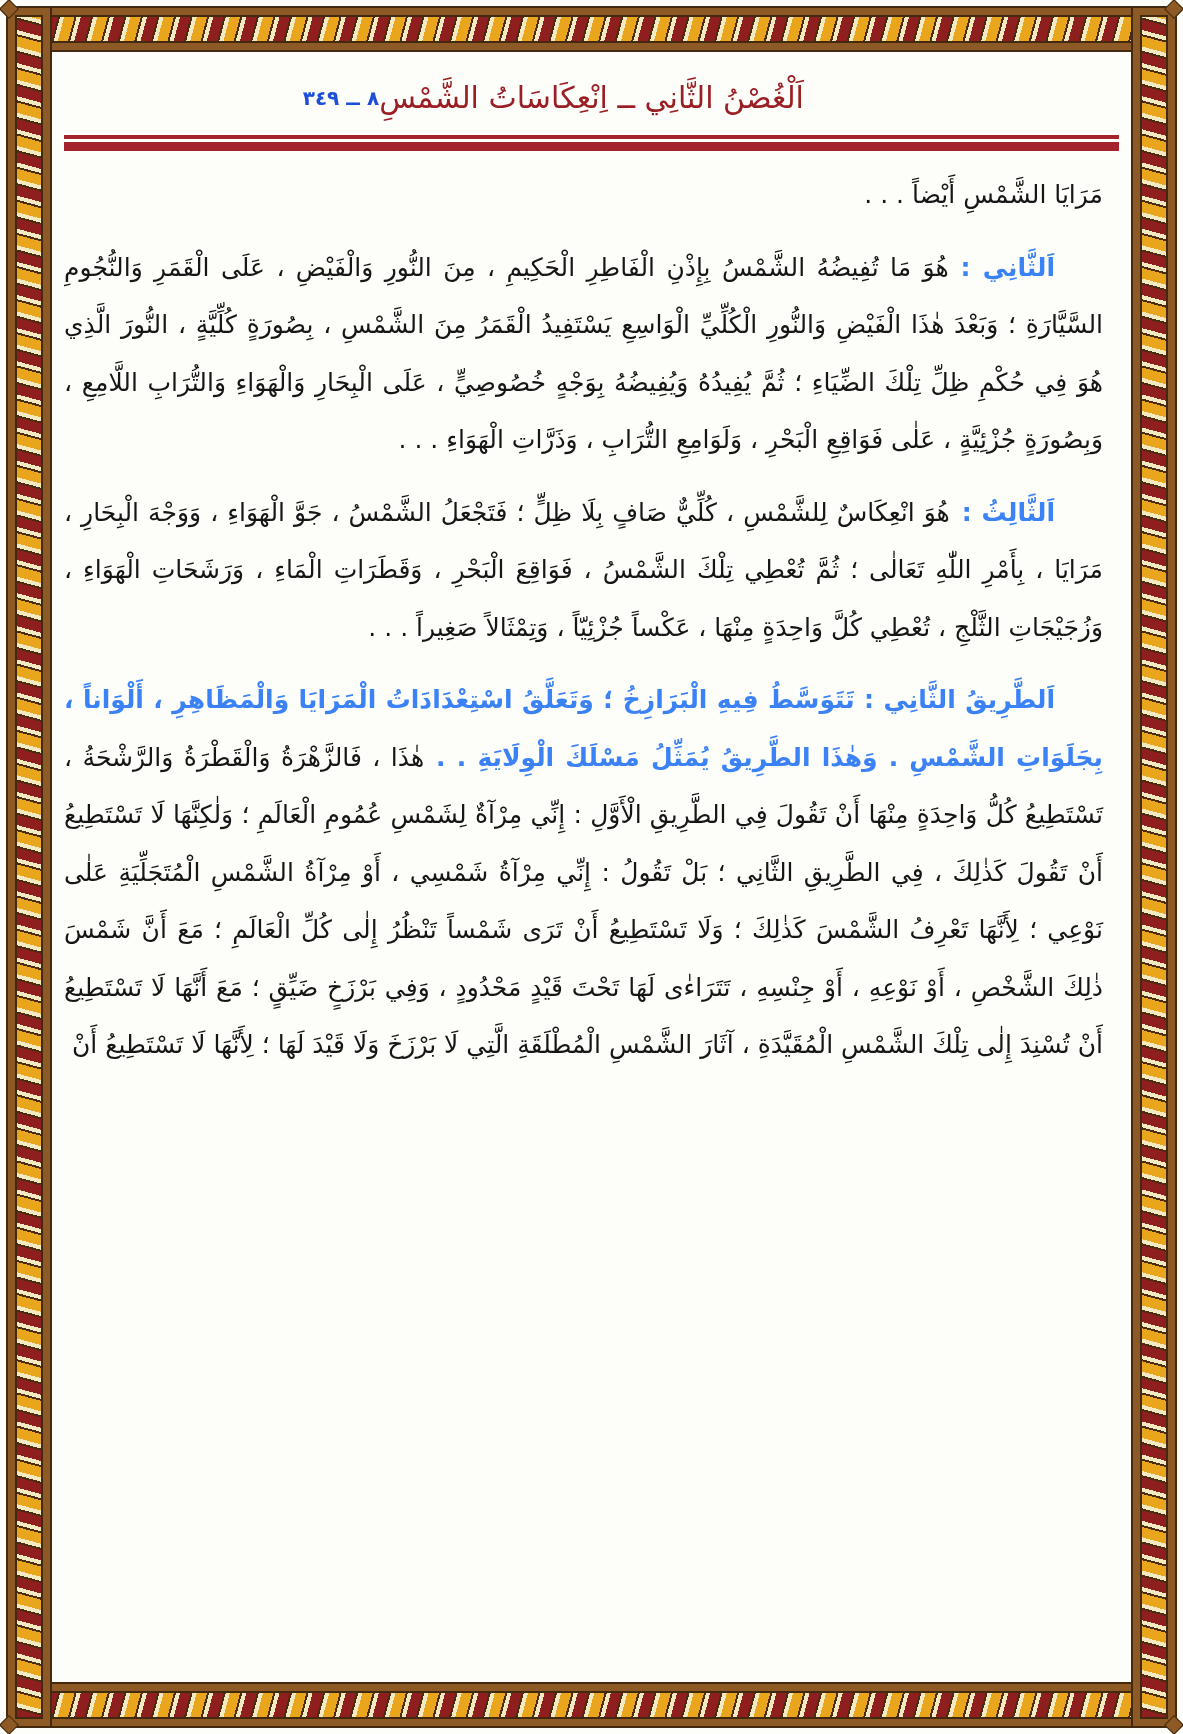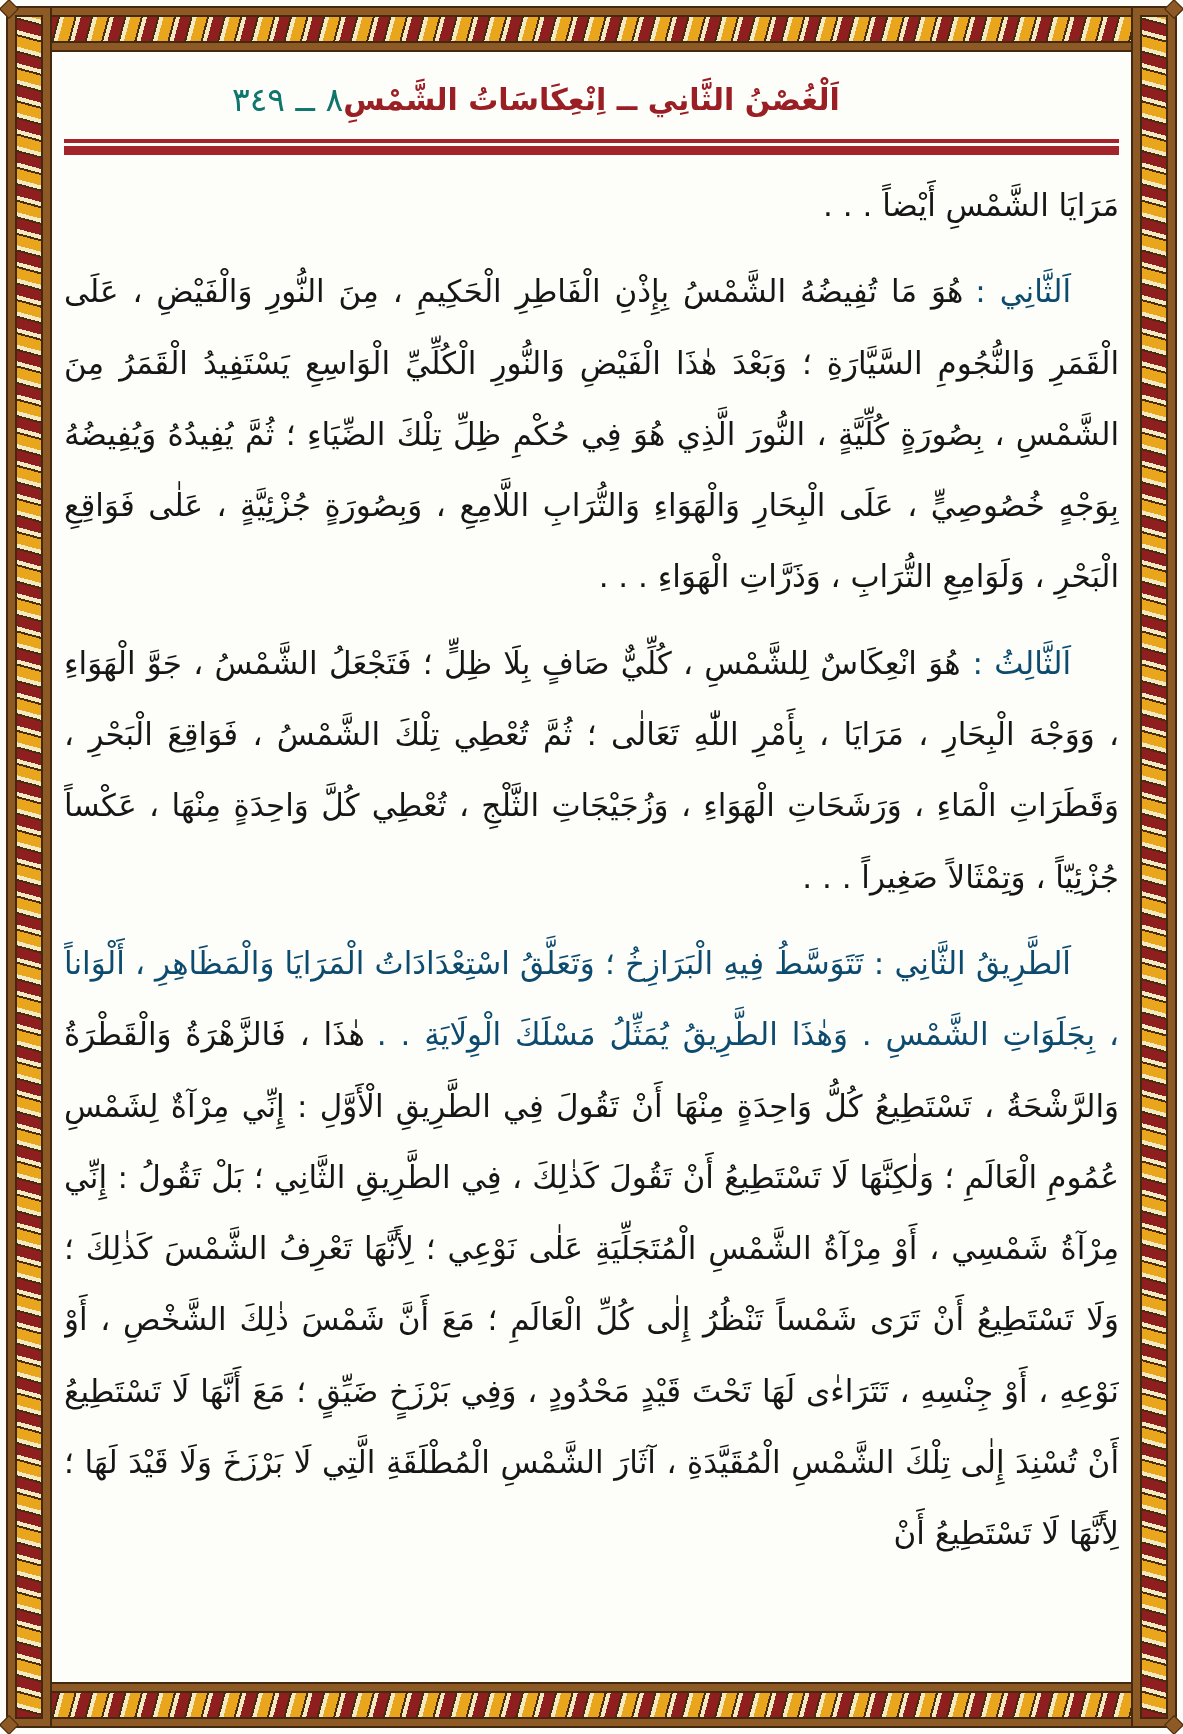--- a/index.html
+++ b/index.html
@@ -76,51 +76,51 @@
   .page-header {
     display: grid;
     grid-template-columns: 1fr auto 1fr;
     align-items: center;
     margin-top: 18px;
   }
   .page-title {
     grid-column: 2;
     text-align: center;
     color: #9a1f24;
-    font-weight: bold;
+    font-weight: normal;
     font-size: 30px;
     white-space: nowrap;
   }
   .page-ref {
     grid-column: 3;
     justify-self: start; 
-    color: #0f766e;
-    font-weight: normal;
-    font-size: 33px;
+    color: #1d4ed8;
+    font-weight: bold;
+    font-size: 20px;
     white-space: nowrap;
   }
   .header-rule {
     margin-top: 20px;
     height: 16px;
     box-sizing: border-box;
     border-top: 4px solid #a3242b;
     border-bottom: 9px solid #a3242b;
     background: transparent;
   }
   .body-text { margin-top: 10px; }
   .para {
-    font-size: 31px;
+    font-size: 25px;
     line-height: 2.3;
     text-align: justify;
-    margin: 15px 0 0 0;
+    margin: 15px 16px 0 0;
   }
   .para.indent { text-indent: 48px; }
   .lead {
-    color: #0c4a6e;
-    font-weight: normal;
+    color: #3b82f6;
+    font-weight: bold;
   }
   .lead:not(:empty) { margin-left: 12px; }
   .body-seg { color: #161616; }
 </style>
 </head>
 <body>
 
 <div class="sheet">
 
   <div class="frame-strip b-top"></div>

